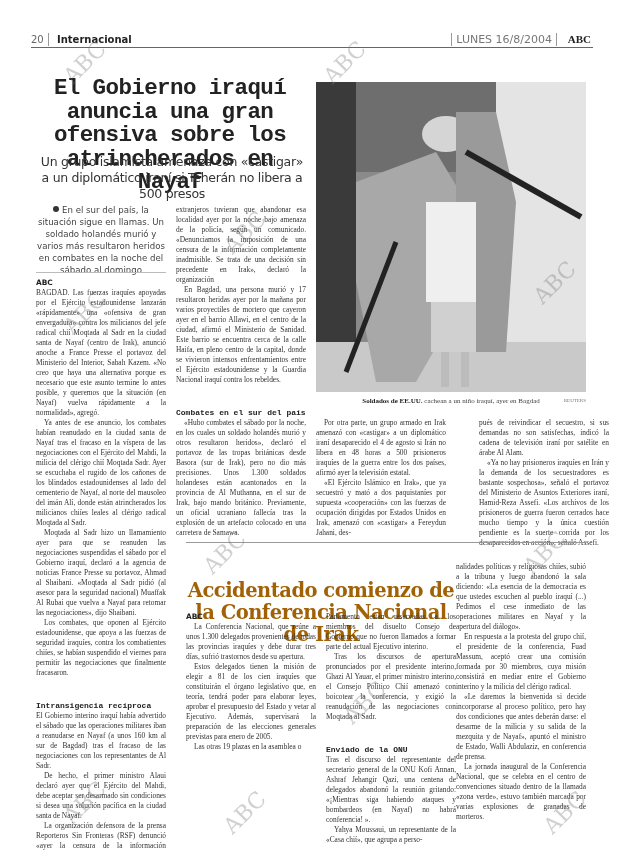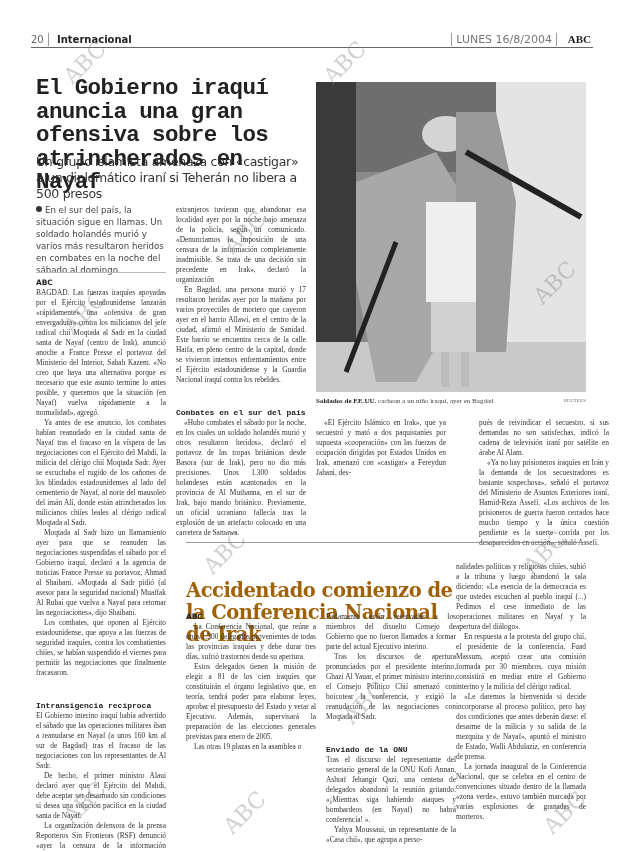--- a/index.html
+++ b/index.html
@@ -1,17 +1,17 @@
 <!DOCTYPE html>
 <html><head>
 <meta charset="utf-8">
 <style>
   html,body{margin:0;padding:0;background:#fff;}
   body{width:620px;height:852px;position:relative;overflow:hidden;font-family:"Liberation Serif",serif;color:#222;}
-  .abs{position:absolute;}
+  .abs{position:absolute;text-align:center;}
   .header{left:31px;top:33px;width:562px;height:14px;border-bottom:1px solid #666;}
   .hdr-page{position:absolute;left:0;top:0;font-family:"DejaVu Sans",sans-serif;font-size:10px;color:#666;padding-right:4px;border-right:1px solid #999;height:13px;line-height:13px;}
   .hdr-section{position:absolute;left:26px;top:0;font-family:"DejaVu Sans",sans-serif;font-size:10px;font-weight:bold;color:#222;line-height:13px;}
   .hdr-date{position:absolute;right:36px;top:0;font-family:"DejaVu Sans",sans-serif;font-size:11px;color:#777;line-height:13px;padding:0 4px;border-left:1px solid #999;border-right:1px solid #999;}
   .hdr-brand{position:absolute;right:2px;top:0;font-family:"Liberation Serif",serif;font-size:11px;font-weight:bold;color:#222;line-height:13px;}
   .headline{left:36px;top:77px;width:268px;font-family:Liberation Mono, monospace;font-weight:bold;font-size:22.5px;line-height:23.5px;color:#222;letter-spacing:-0.6px;}
   .subhead{left:36px;top:154px;width:272px;font-family:"DejaVu Sans",sans-serif;font-size:12.5px;line-height:16px;color:#333;letter-spacing:-0.3px;}
   .summary{left:36px;top:204px;width:130px;font-family:"DejaVu Sans",sans-serif;font-size:8.6px;line-height:12px;color:#444;}
   .summary .bullet{display:inline-block;width:6px;height:6px;border-radius:50%;background:#333;margin-right:3px;vertical-align:1px;}
   .divider{height:1px;background:#bbb;}
@@ -81,20 +81,21 @@
     <line x1="150" y1="70" x2="265" y2="135" stroke="#222" stroke-width="6"></line>
     <line x1="80" y1="160" x2="30" y2="290" stroke="#222" stroke-width="5"></line>
   </svg>
 </div>
 <div class="abs caption">
   <b>Soldados de EE.UU.</b><span> cachean a un niño iraquí, ayer en Bagdad</span>
   <span class="credit">REUTERS</span>
 </div>
 
 <div class="abs col" style="left:316px;top:418px;width:130px;">
+  <p>Por otra parte, un grupo armado en Irak amenazó con «castigar» a un diplomático iraní desaparecido el 4 de agosto si Irán no libera en 48 horas a 500 prisioneros iraquíes de la guerra entre los dos países, afirmó ayer la televisión estatal.</p>
   <p>«El Ejército Islámico en Irak», que ya secuestró y mató a dos paquistaníes por supuesta «cooperación» con las fuerzas de ocupación dirigidas por Estados Unidos en Irak, amenazó con «castigar» a Fereydun Jahani, des-</p>
 </div>
 
 <div class="abs col" style="left:479px;top:418px;width:130px;">
   <p class="noindent">pués de reivindicar el secuestro, si sus demandas no son satisfechas, indicó la cadena de televisión iraní por satélite en árabe Al Alam.</p>
   <p>«Ya no hay prisioneros iraquíes en Irán y la demanda de los secuestradores es bastante sospechosa», señaló el portavoz del Ministerio de Asuntos Exteriores iraní, Hamid-Reza Assefi. «Los archivos de los prisioneros de guerra fueron cerrados hace mucho tiempo y la única cuestión pendiente es la suerte corrida por los desaparecidos en acción», señaló Assefi.</p>
 </div>
 
 <div class="abs divider" style="left:186px;top:542px;width:400px;background:#999;"></div>
 

